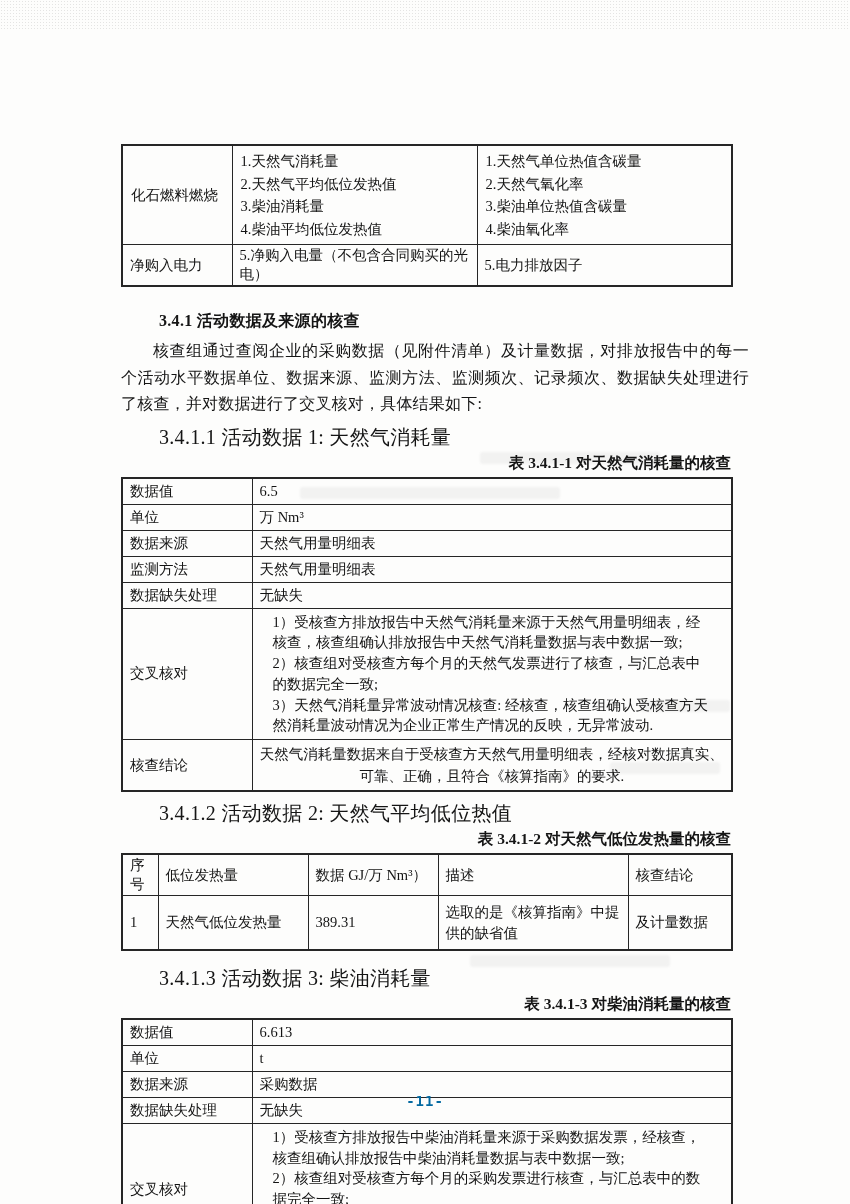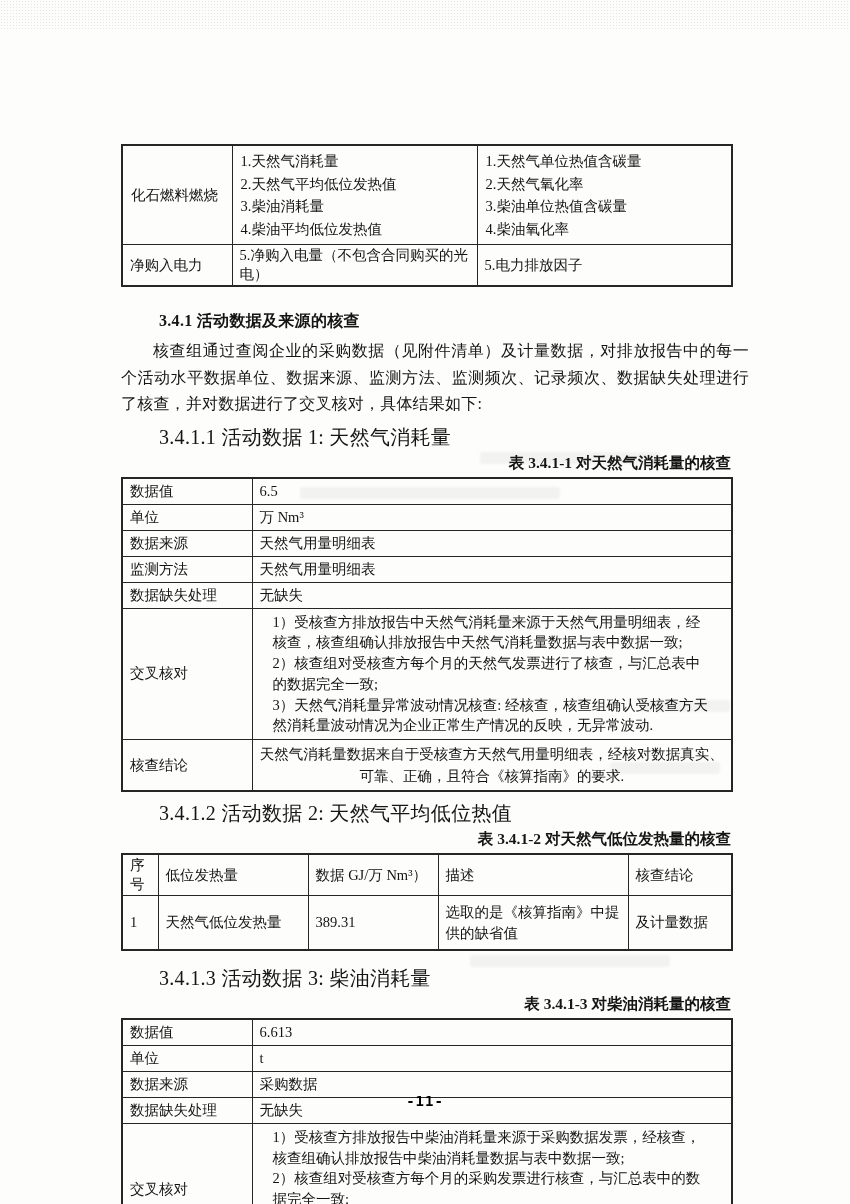--- a/index.html
+++ b/index.html
@@ -36,21 +36,21 @@
   .para {
     width:628px; font-size:16px; line-height:26.5px; text-align:justify;
     text-justify:inter-ideograph; text-indent:2em; margin:4px 0 2px 0;
     letter-spacing:.2px;
   }
   .caption { width:610px; text-align:right; font-weight:bold; font-size:15.5px;
              margin:2px 0 3px 0; }
   .footer {
     position:absolute; top:1093px; left:0; width:850px; text-align:center;
     font-family:"DejaVu Sans Mono","Liberation Mono",monospace;
-    font-weight:bold; font-size:14px; color:#000000; letter-spacing:1px;
+    font-weight:bold; font-size:14px; color:#0369a1; letter-spacing:1px;
   }
   .mt8 { margin-top:8px; }
   .mt14 { margin-top:14px; }
 </style>
 </head>
 <body>
 
 <div class="page">
   <div class="noise-band"></div>
 

